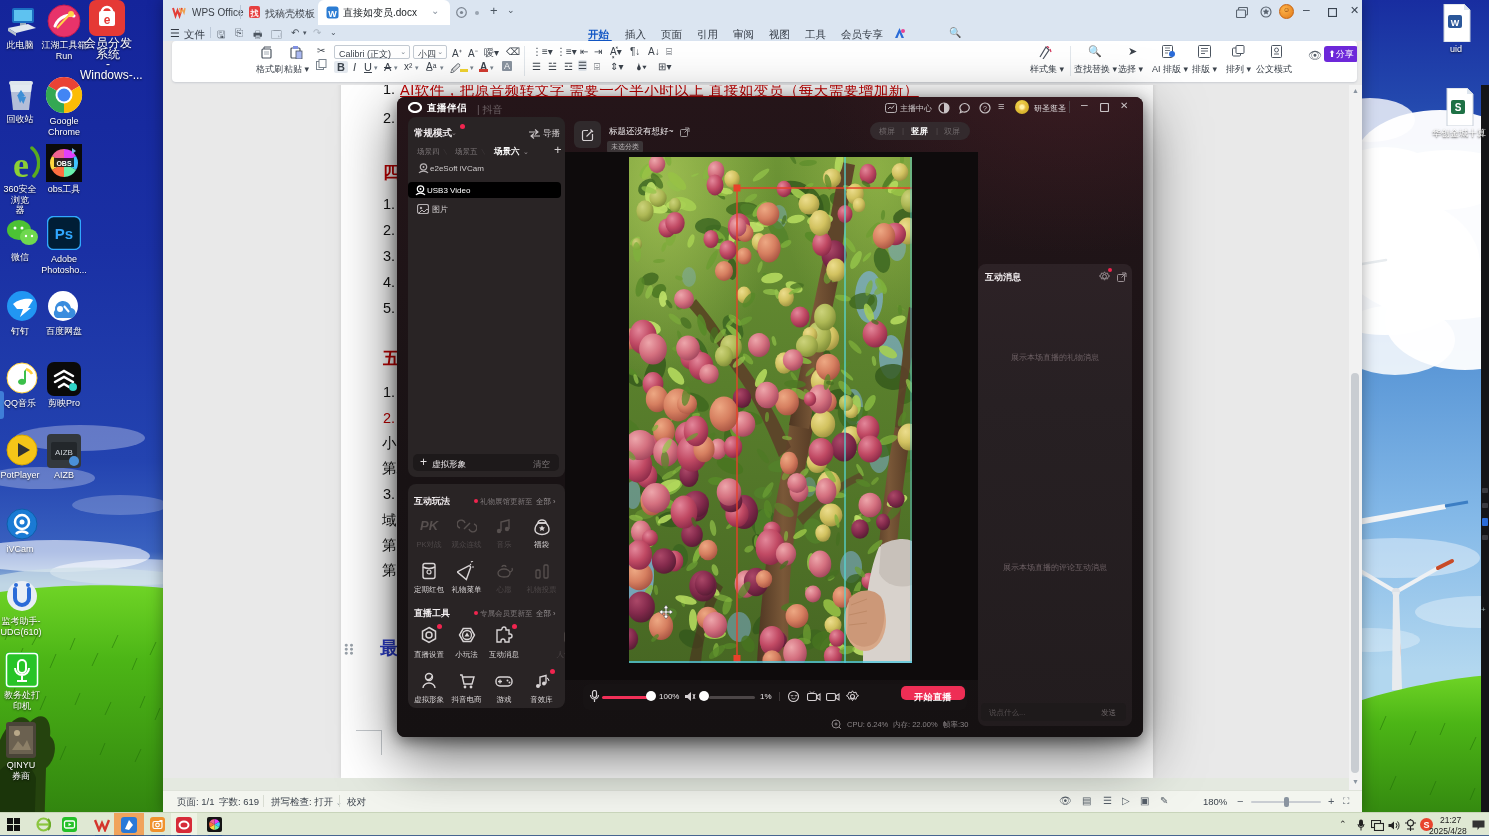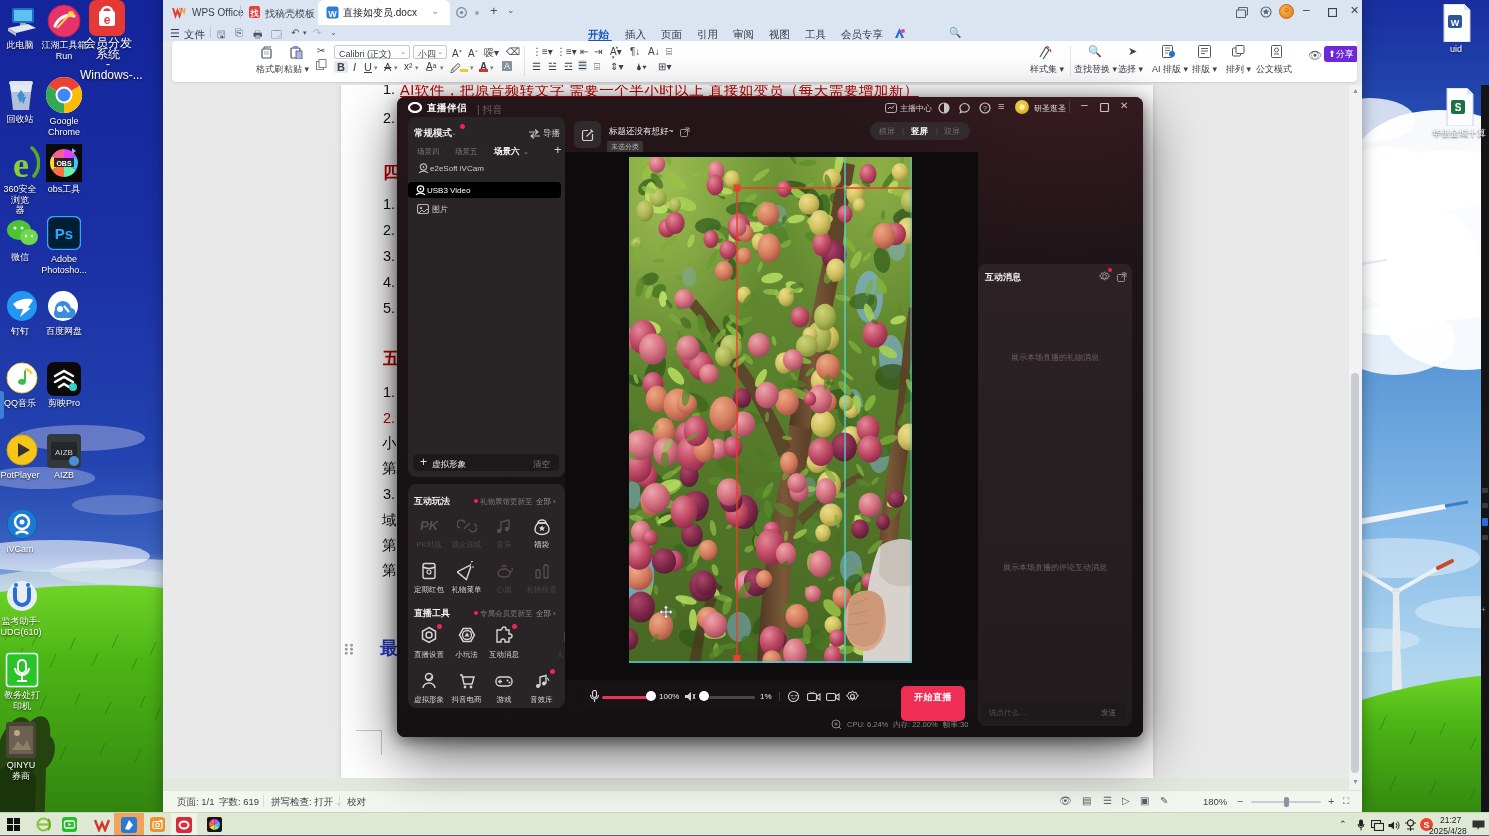--- a/index.html
+++ b/index.html
@@ -1298,21 +1298,21 @@
         <path d="M3,0.5 l2,2 2,-2" fill="none" stroke="#d5d0d2" stroke-width="1"></path>
       </svg>
 <svg width="14" height="12" style="position:absolute;left:243px;top:7px">
         <rect x="0.5" y="2.5" width="9" height="7" rx="1.5" fill="none" stroke="#d5d0d2" stroke-width="1.1"></rect>
         <path d="M10,5 l3,-2 v6 l-3,-2 z" fill="none" stroke="#d5d0d2" stroke-width="1.1"></path>
       </svg>
 <svg width="13" height="13" style="position:absolute;left:263px;top:6px">
         <circle cx="6.5" cy="6.5" r="2" fill="none" stroke="#d5d0d2" stroke-width="1.1"></circle>
         <path d="M6.5,0.8 l1.2,2 2.3,-0.6 0.6,2.3 2,1.2 -2,1.2 -0.6,2.3 -2.3,-0.6 -1.2,2 -1.2,-2 -2.3,0.6 -0.6,-2.3 -2,-1.2 2,-1.2 0.6,-2.3 2.3,0.6 z" fill="none" stroke="#d5d0d2" stroke-width="1"></path>
       </svg>
-<div class="ab" style="left:318px;top:2px;width:64px;height:35px;background:#ee2e55;border-radius:5px;color:#fff;font-size:9px;font-weight:bold;text-align:center;line-height:23px;letter-spacing:0.5px;">开始直播</div>
+<div class="ab" style="left:318px;top:2px;width:64px;height:14px;background:#ee2e55;border-radius:5px;color:#fff;font-size:9px;font-weight:bold;text-align:center;line-height:23px;letter-spacing:0.5px;">开始直播</div>
 </div>
 <svg width="11" height="11" style="position:absolute;left:434px;top:622px">
       <circle cx="5" cy="5" r="4" fill="none" stroke="#8a8486" stroke-width="1"></circle>
       <path d="M8,8 l2,2 M3.5,5 h3 M5,3.5 v3" stroke="#8a8486" stroke-width="1"></path>
     </svg>
 <span class="ab" style="left:450px;top:623px;color:#8a8486;font-size:7.5px;">CPU: 6.24%</span>
 <span class="ab" style="left:496px;top:623px;color:#8a8486;font-size:7.5px;">内存: 22.00%</span>
 <span class="ab" style="left:546px;top:623px;color:#8a8486;font-size:7.5px;">帧率:30</span>
 <div class="ab" style="left:581px;top:167px;width:154px;height:462px;border-radius:8px;background:linear-gradient(180deg,#2d2226 0%,#272023 30%,#221c1e 100%);">
 <span style="position:absolute;left:7px;top:7px;color:#f2eef0;font-size:9px;font-weight:bold;">互动消息</span>

